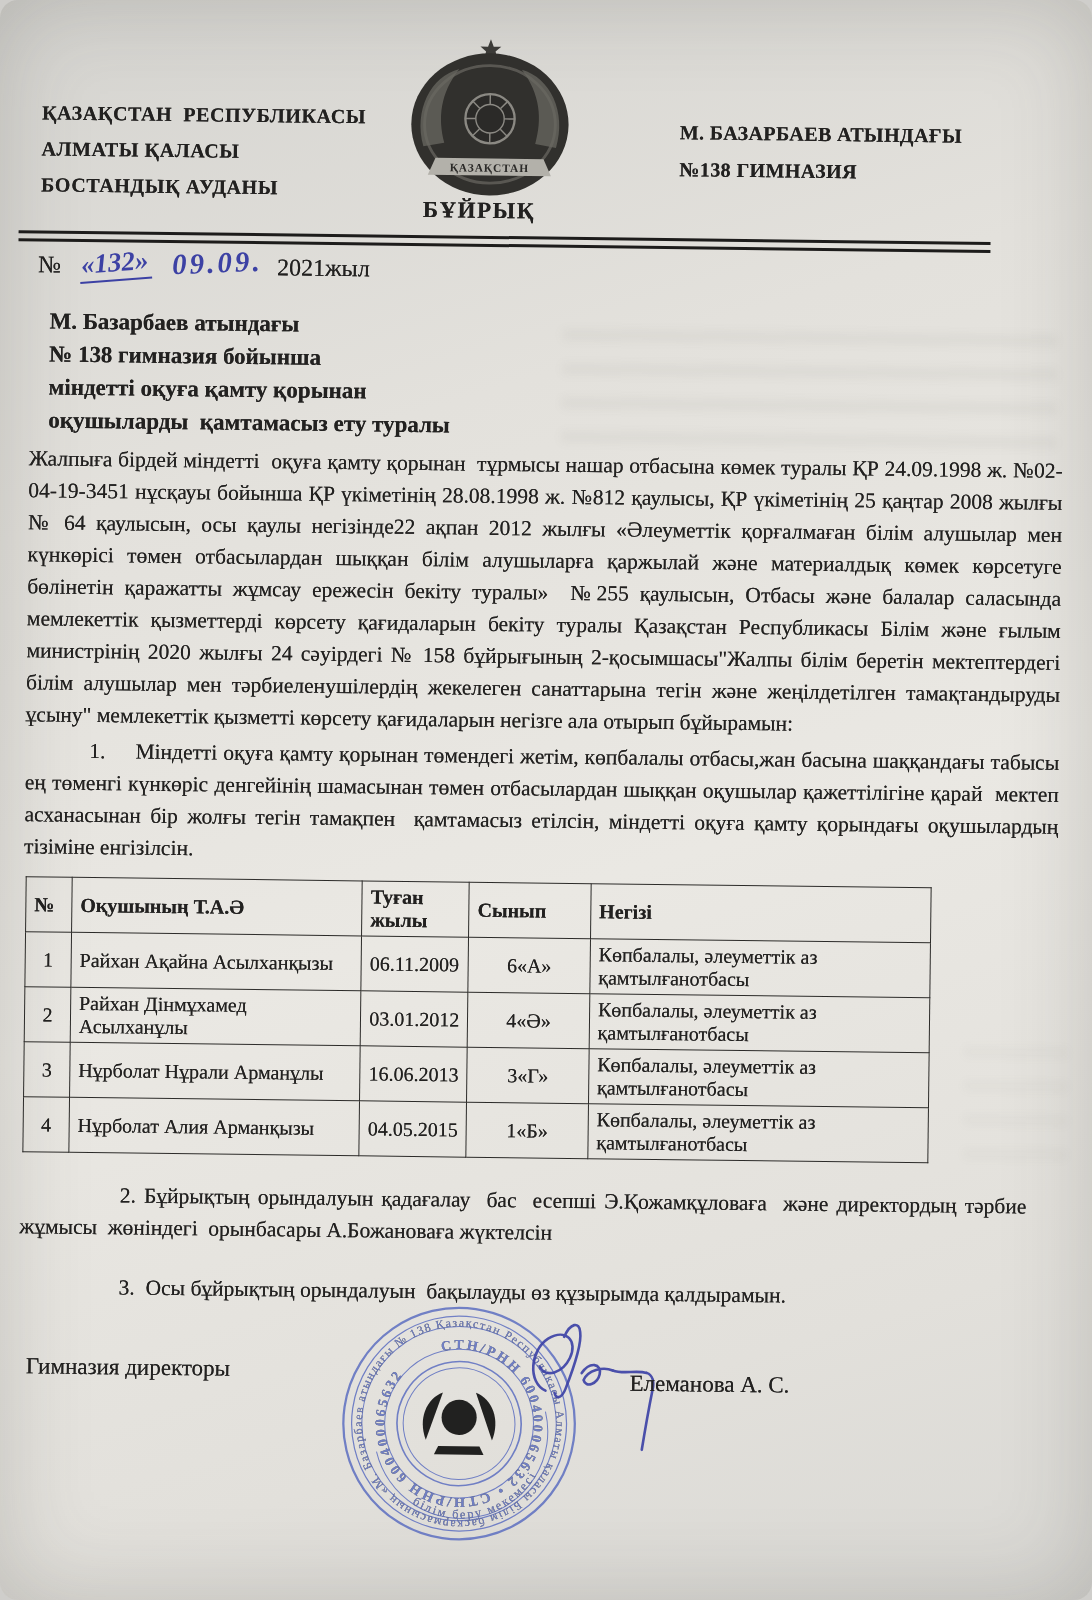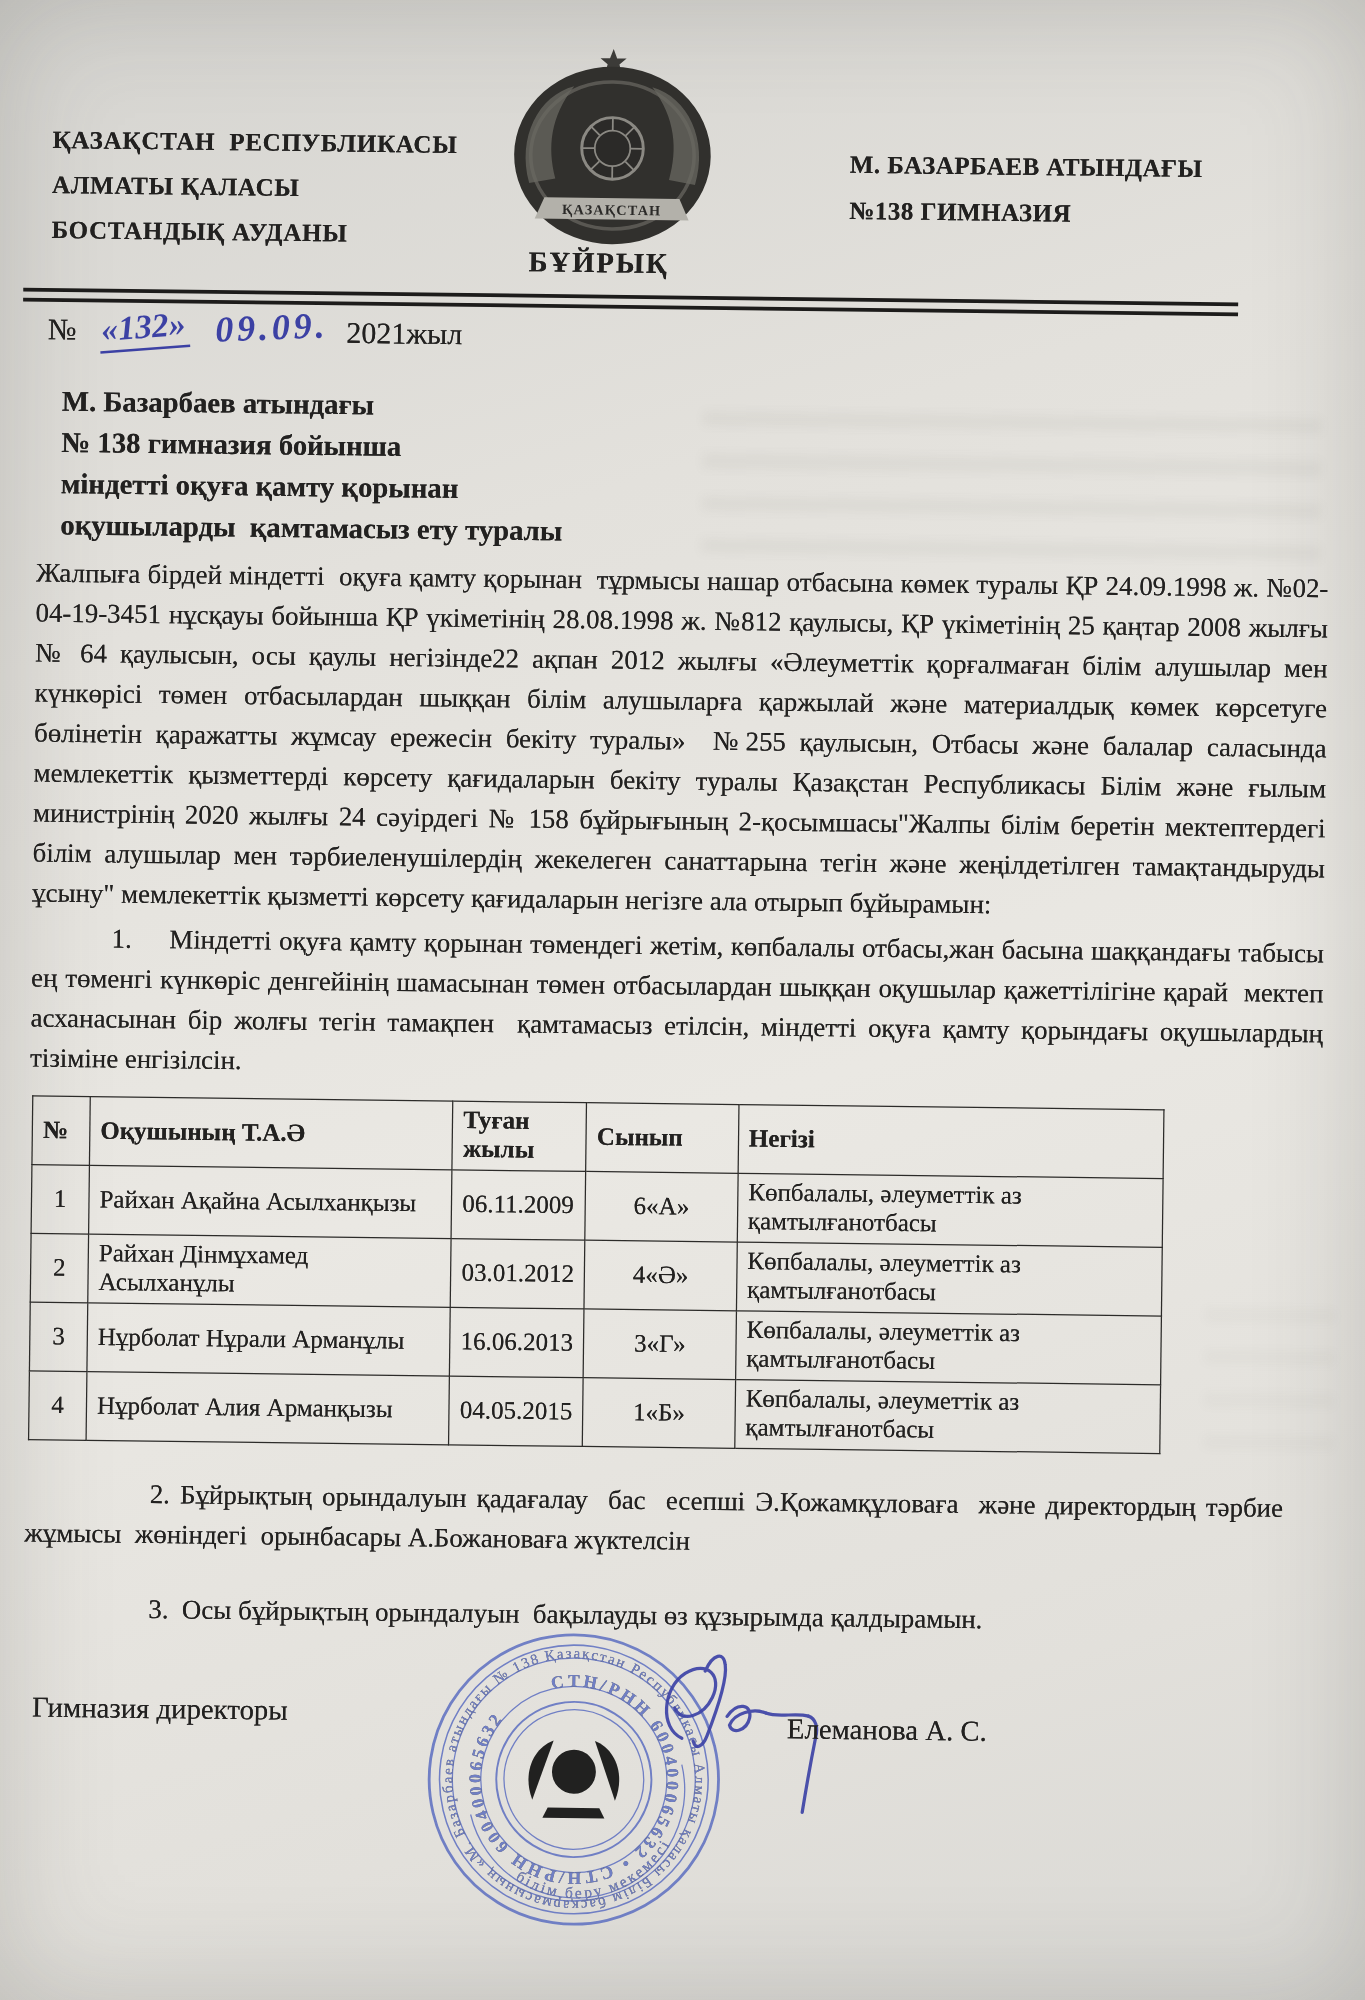--- a/index.html
+++ b/index.html
@@ -2,20 +2,21 @@
 <html><head>
 <meta charset="utf-8">
 <style>
   html,body{margin:0;padding:0;}
   body{width:1092px;height:1600px;overflow:hidden;background:#cfcecb;}
   .page{
     position:relative;width:1092px;height:1600px;overflow:hidden;
     background:linear-gradient(163deg,#d5d4d0 0%,#e3e1dc 28%,#eae8e3 55%,#e2e0db 82%,#d9d8d4 100%);
     font-family:"Liberation Serif", serif;color:#222120;
     box-shadow:inset 0 0 90px rgba(70,68,62,.22);
+    border-radius:18px;
   }
   .tilt{position:absolute;inset:0;transform:rotate(.7deg);transform-origin:500px 120px;}
   .soft{text-shadow:0 0 .5px rgba(34,33,32,.85);}
 
   
   .hdr-left{position:absolute;left:42px;top:100px;width:360px;font-weight:bold;font-size:20px;line-height:36px;letter-spacing:.6px;}
   .hdr-right{position:absolute;left:680px;top:112px;width:360px;font-weight:bold;font-size:20px;line-height:37px;letter-spacing:.4px;}
   .doc-title{position:absolute;left:330px;top:198px;width:300px;text-align:center;font-weight:bold;font-size:23px;letter-spacing:1.5px;}
   .rule{position:absolute;left:20px;top:236px;width:972px;height:5px;border-top:3px solid #1d1c1b;border-bottom:3px solid #1d1c1b;}
 

